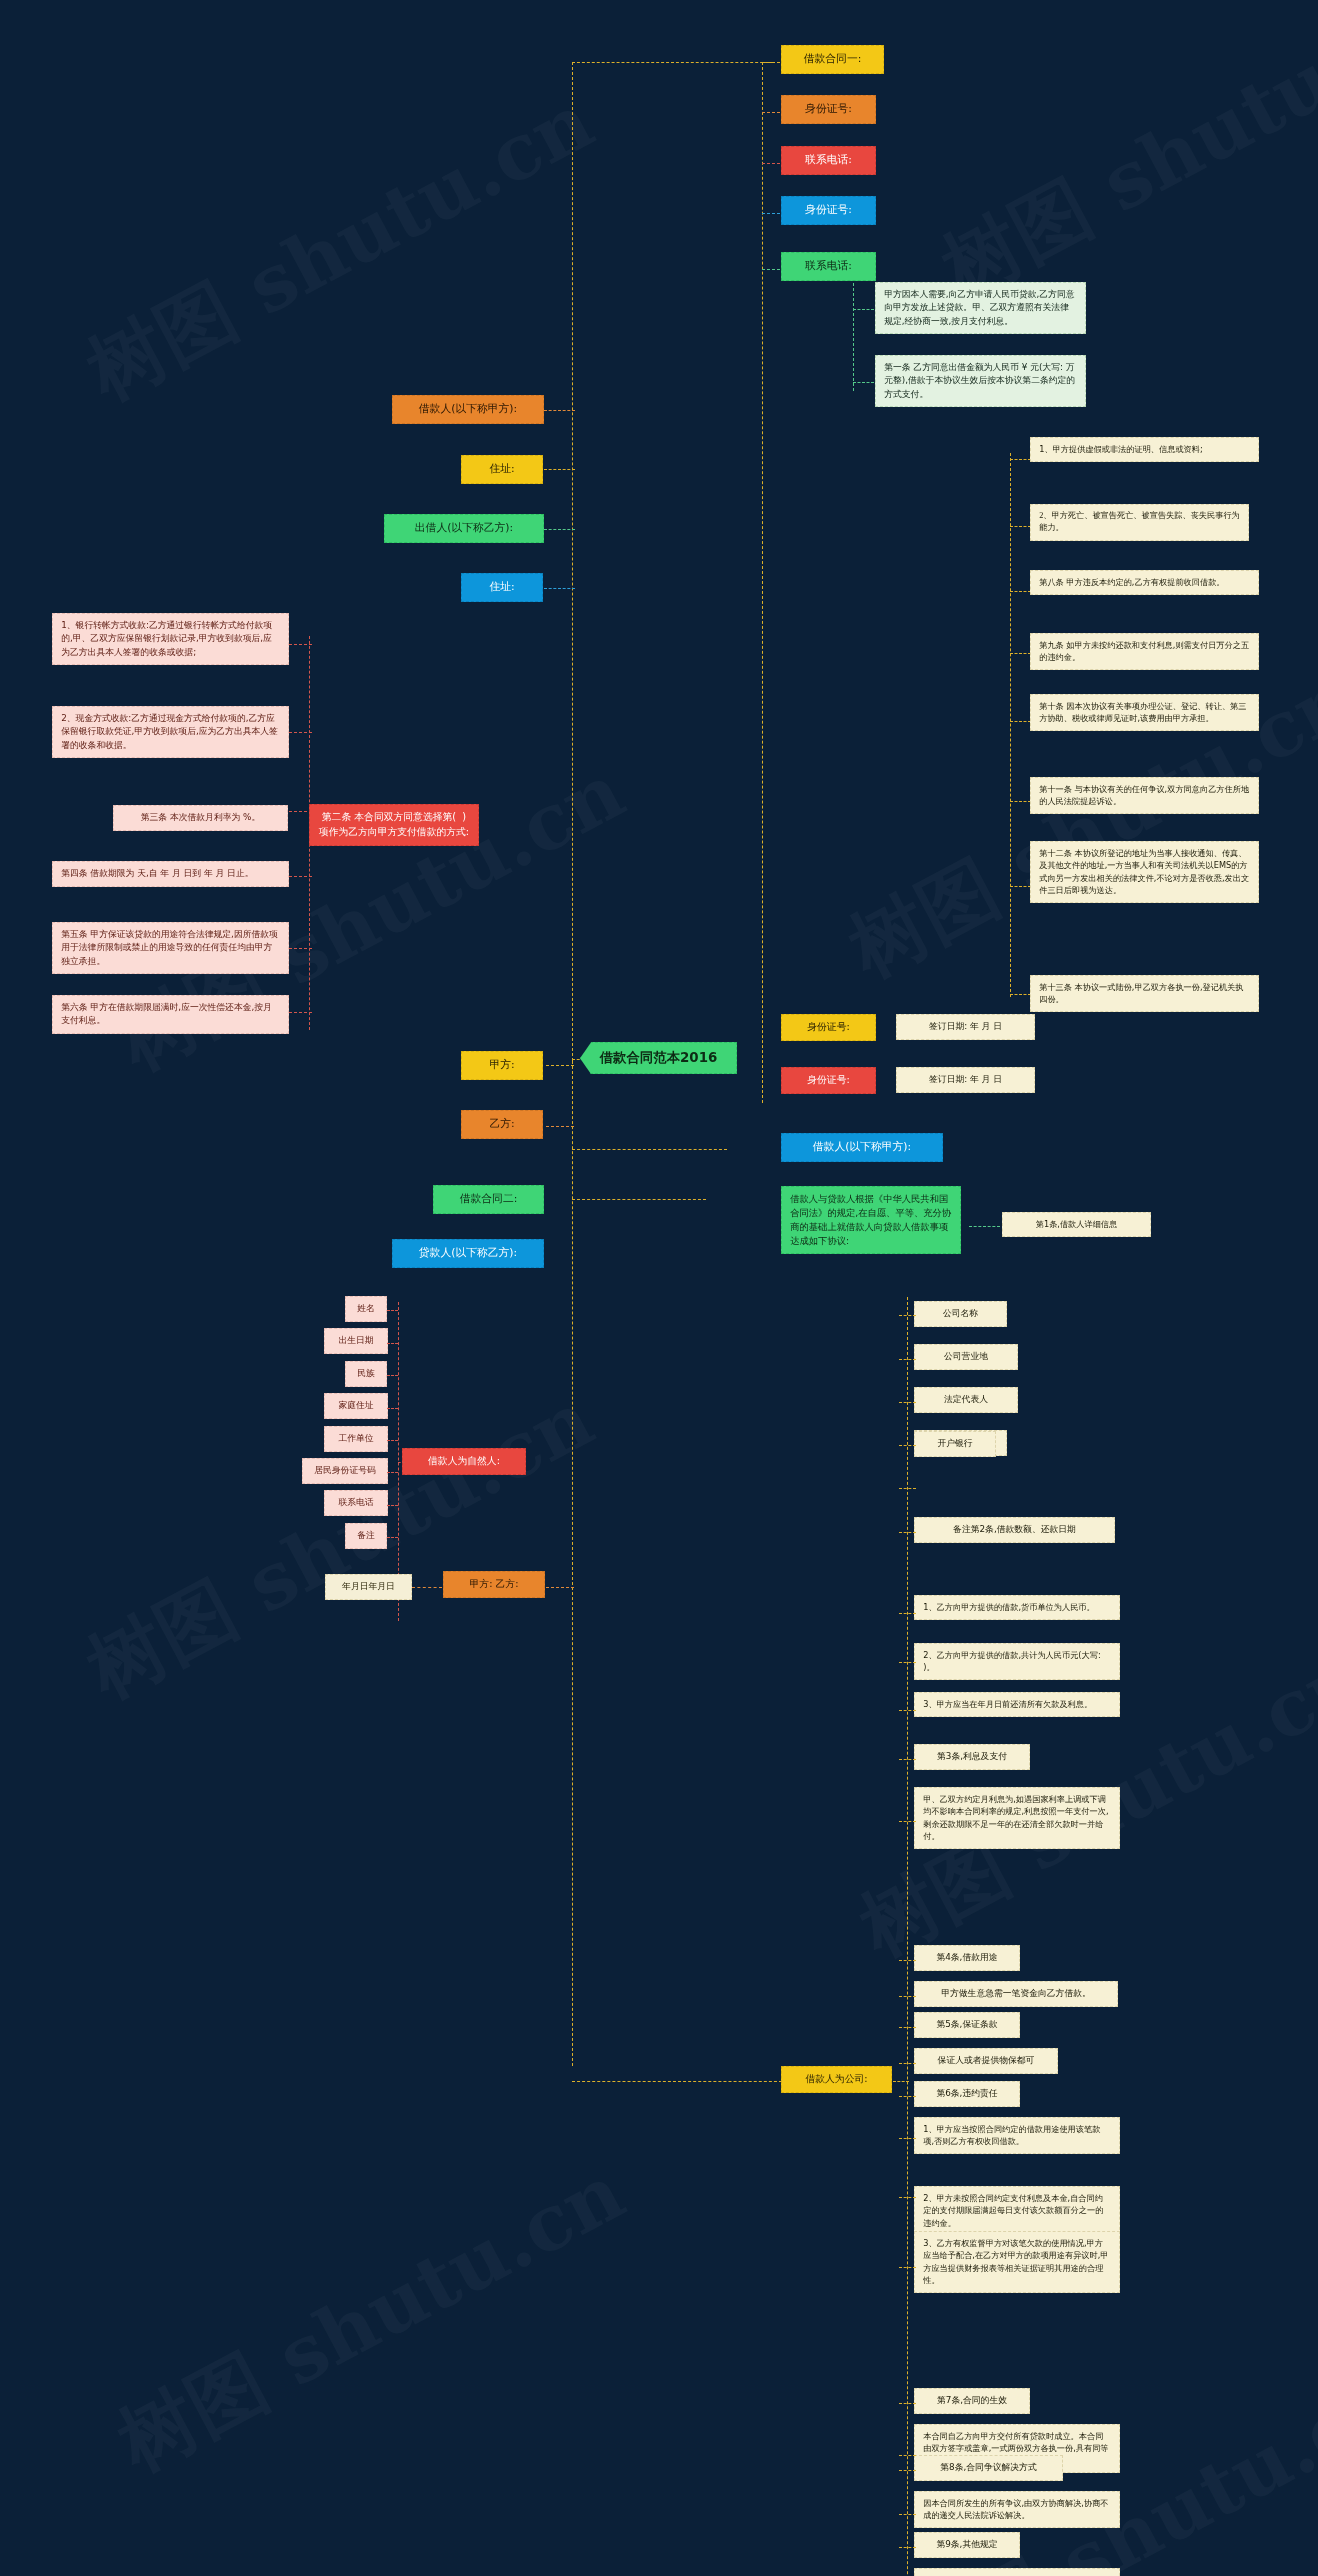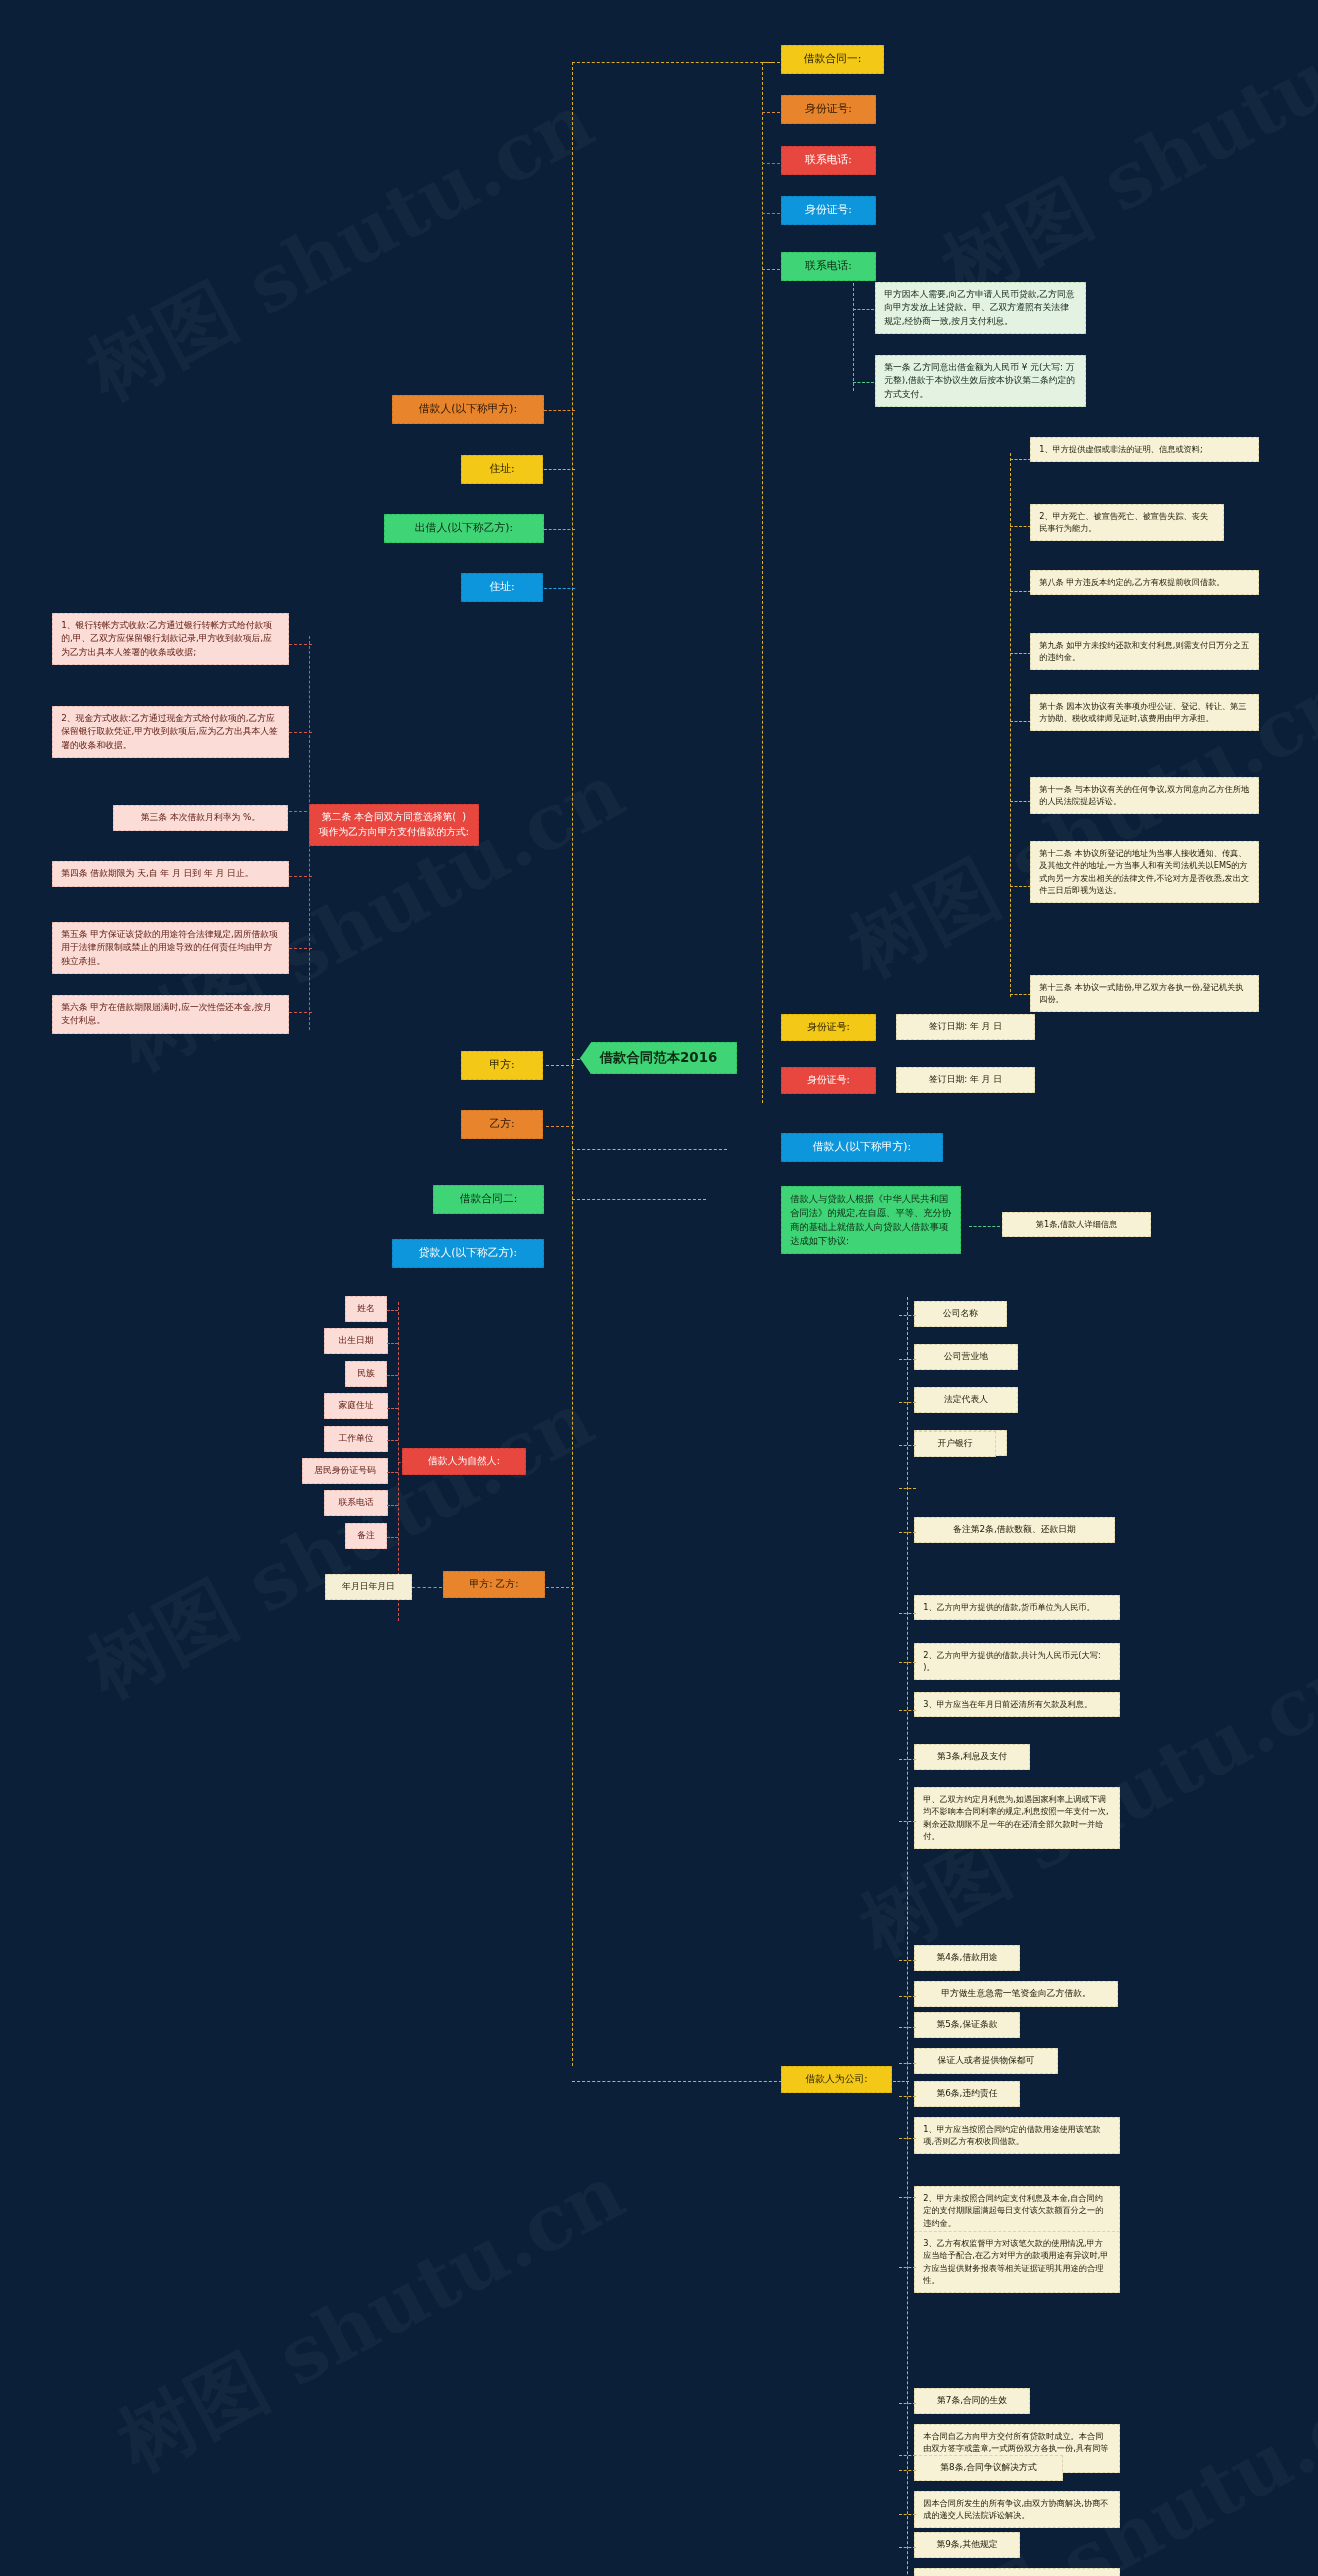--- a/index.html
+++ b/index.html
@@ -140,21 +140,21 @@
 
   <div class="node l pink" style="left:52px;top:861px;width:237px;font-size:8.8px;">第四条 借款期限为 天,自 年 月 日到 年 月 日止。</div>
 
   <div class="node l pink" style="left:52px;top:922px;width:237px;font-size:8.8px;">第五条 甲方保证该贷款的用途符合法律规定,因所借款项用于法律所限制或禁止的用途导致的任何责任均由甲方独立承担。</div>
 
   <div class="node l pink" style="left:52px;top:995px;width:237px;font-size:8.8px;">第六条 甲方在借款期限届满时,应一次性偿还本金,按月支付利息。</div>
 
 
   <div class="node l cream" style="left:1030px;top:437px;width:229px;font-size:8.2px;">1、甲方提供虚假或非法的证明、信息或资料;</div>
 
-  <div class="node l cream" style="left:1030px;top:504px;width:194px;font-size:8.2px;">2、甲方死亡、被宣告死亡、被宣告失踪、丧失民事行为能力。</div>
+  <div class="node l cream" style="left:1030px;top:504px;width:219px;font-size:8.2px;font-family:Liberation Serif, serif;">2、甲方死亡、被宣告死亡、被宣告失踪、丧失民事行为能力。</div>
 
   <div class="node l cream" style="left:1030px;top:570px;width:229px;font-size:8.2px;">第八条 甲方违反本约定的,乙方有权提前收回借款。</div>
 
   <div class="node l cream" style="left:1030px;top:633px;width:229px;font-size:8.2px;">第九条 如甲方未按约还款和支付利息,则需支付日万分之五的违约金。</div>
 
   <div class="node l cream" style="left:1030px;top:694px;width:229px;font-size:8.2px;">第十条 因本次协议有关事项办理公证、登记、转让、第三方协助、税收或律师见证时,该费用由甲方承担。</div>
 
   <div class="node l cream" style="left:1030px;top:777px;width:229px;font-size:8.2px;">第十一条 与本协议有关的任何争议,双方同意向乙方住所地的人民法院提起诉讼。</div>
 
   <div class="node l cream" style="left:1030px;top:841px;width:229px;font-size:8.2px;">第十二条 本协议所登记的地址为当事人接收通知、传真、及其他文件的地址,一方当事人和有关司法机关以EMS的方式向另一方发出相关的法律文件,不论对方是否收悉,发出文件三日后即视为送达。</div>

